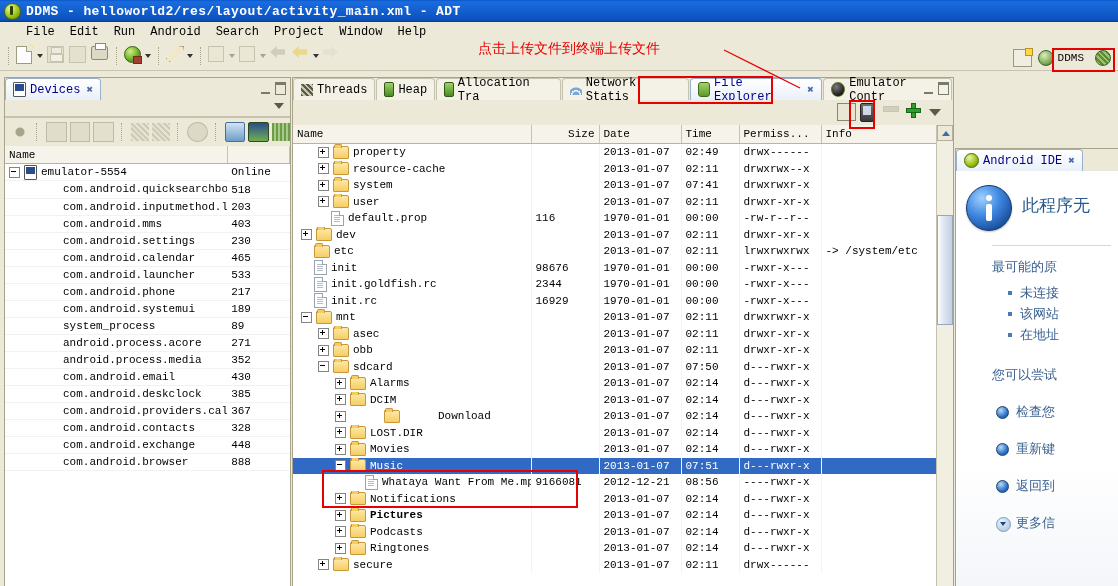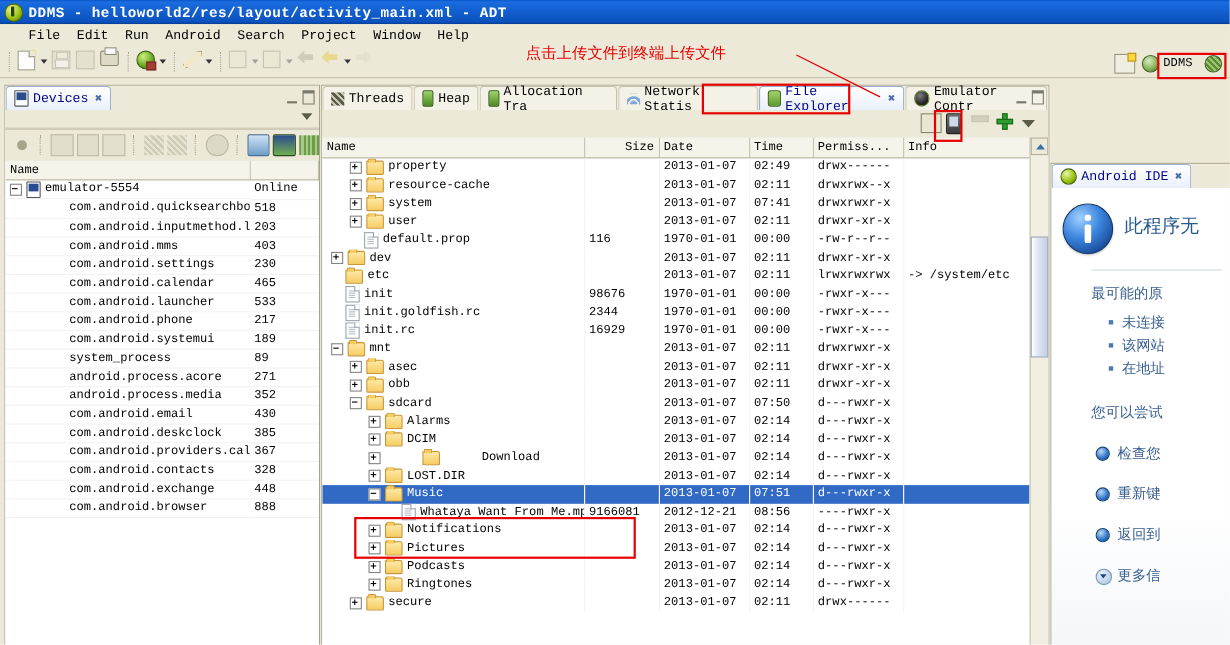--- a/index.html
+++ b/index.html
@@ -756,20 +756,34 @@
                     <span class="folder"></span>
                     <span>LOST.DIR</span>
                   </div>
                 </td>
                 <td class="r"></td>
                 <td>2013-01-07</td>
                 <td>02:14</td>
                 <td>d---rwxr-x</td>
                 <td></td>
               </tr>
+              <tr>
+                <td>
+                  <div class="nmcell" style="padding-left: 38px;">
+                    <span class="expander plus"></span>
+                    <span class="folder"></span>
+                    <span>Movies</span>
+                  </div>
+                </td>
+                <td class="r"></td>
+                <td>2013-01-07</td>
+                <td>02:14</td>
+                <td>d---rwxr-x</td>
+                <td></td>
+              </tr>
               <tr class="sel">
                 <td>
                   <div class="nmcell" style="padding-left: 38px;">
                     <span class="expander"></span>
                     <span class="folder"></span>
                     <span>Music</span>
                   </div>
                 </td>
                 <td class="r"></td>
                 <td>2013-01-07</td>
@@ -800,21 +814,21 @@
                   </div>
                 </td>
                 <td class="r"></td>
                 <td>2013-01-07</td>
                 <td>02:14</td>
                 <td>d---rwxr-x</td>
                 <td></td>
               </tr>
               <tr>
                 <td>
-                  <div class="nmcell" style="padding-left: 38px;">
+                  <div class="nmcell" style="padding-left: 38px; font-weight: bold;">
                     <span class="expander plus"></span>
                     <span class="folder"></span>
                     <span>Pictures</span>
                   </div>
                 </td>
                 <td class="r"></td>
                 <td>2013-01-07</td>
                 <td>02:14</td>
                 <td>d---rwxr-x</td>
                 <td></td>

